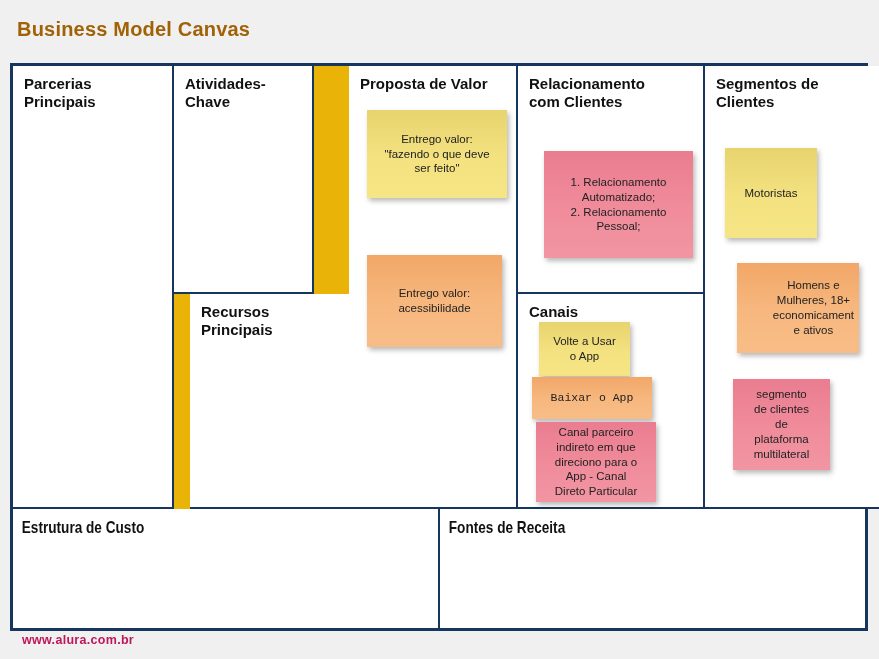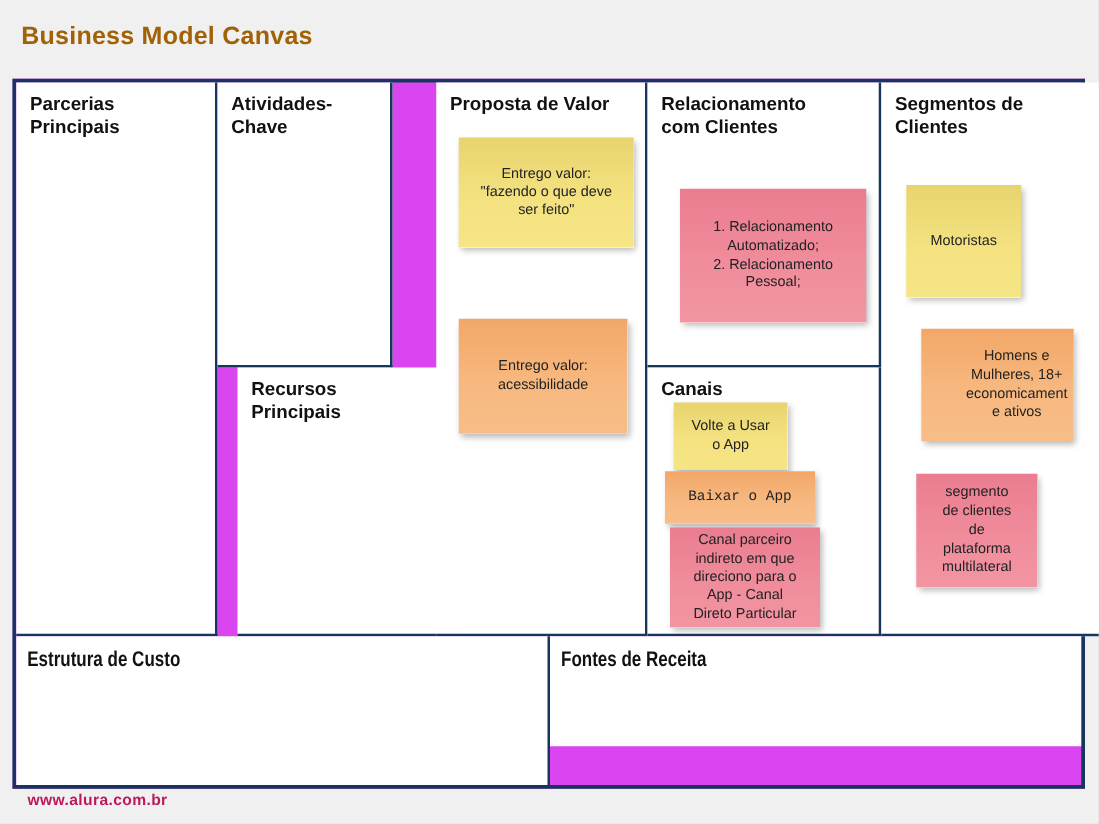--- a/index.html
+++ b/index.html
@@ -14,21 +14,21 @@
     overflow:hidden;
   }
   .page-title{
     position:absolute;left:17px;top:18px;margin:0;
     font-size:20px;font-weight:bold;color:#a16207;
     letter-spacing:.2px;
   }
   .canvas{
     position:absolute;left:10px;top:63px;
     width:852px;height:562px;
-    background:#d946ef;
+    background:#eab308;
     border:3px solid #17365d;
   }
   .sec{
     position:absolute;box-sizing:border-box;background:#fff;
   }
   .sec-title{
     margin:0;padding:9px 11px 0 11px;
     font-size:15px;font-weight:bold;color:#111;
     line-height:1.18;white-space:pre-line;
   }
@@ -139,21 +139,21 @@
 de
 plataforma
 multilateral</span>
       </div>
     </div>
 
     <div class="sec br" style="left:0;top:443px;width:427px;height:119px;">
       <h2 class="sec-title big">Estrutura de Custo</h2>
     </div>
 
-    <div class="sec" style="left:427px;top:443px;width:425px;height:88px;">
+    <div class="sec" style="left:427px;top:443px;width:425px;height:119px;">
       <h2 class="sec-title big">Fontes de Receita</h2>
     </div>
 
   </div>
 
   <div class="footer-url">www.alura.com.br</div>
 
 </div>
 
 </body></html>

